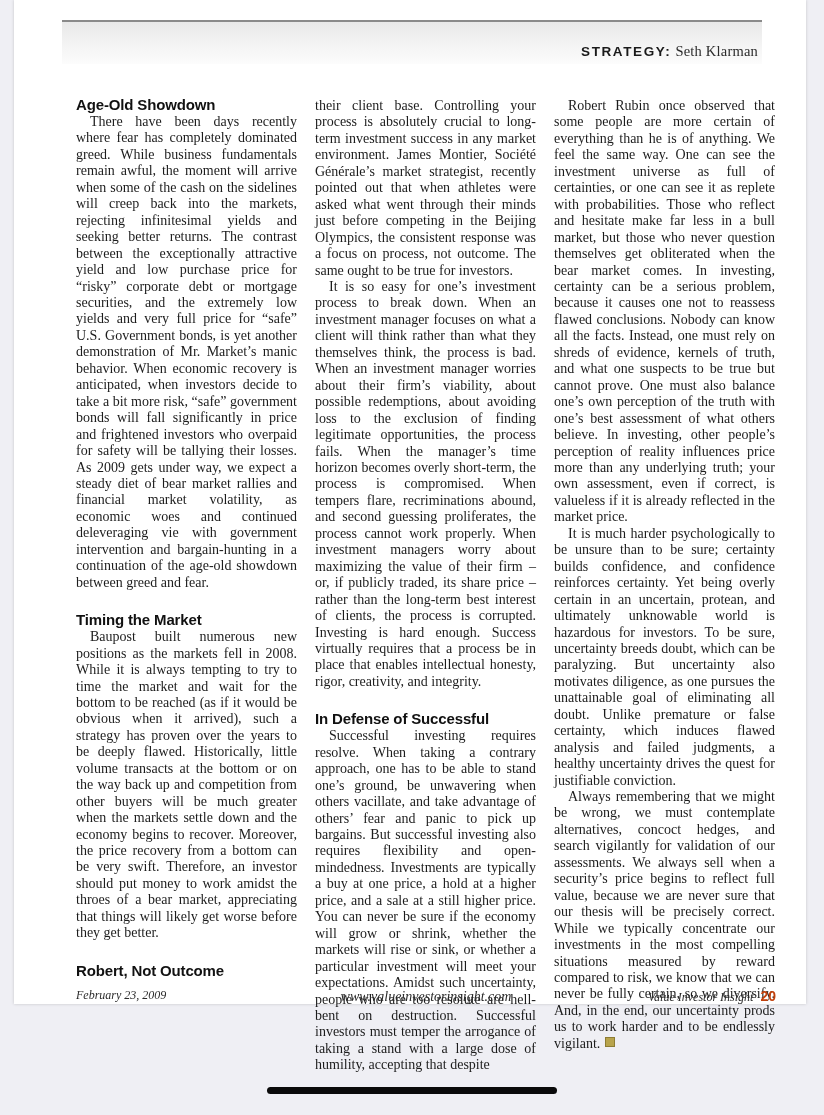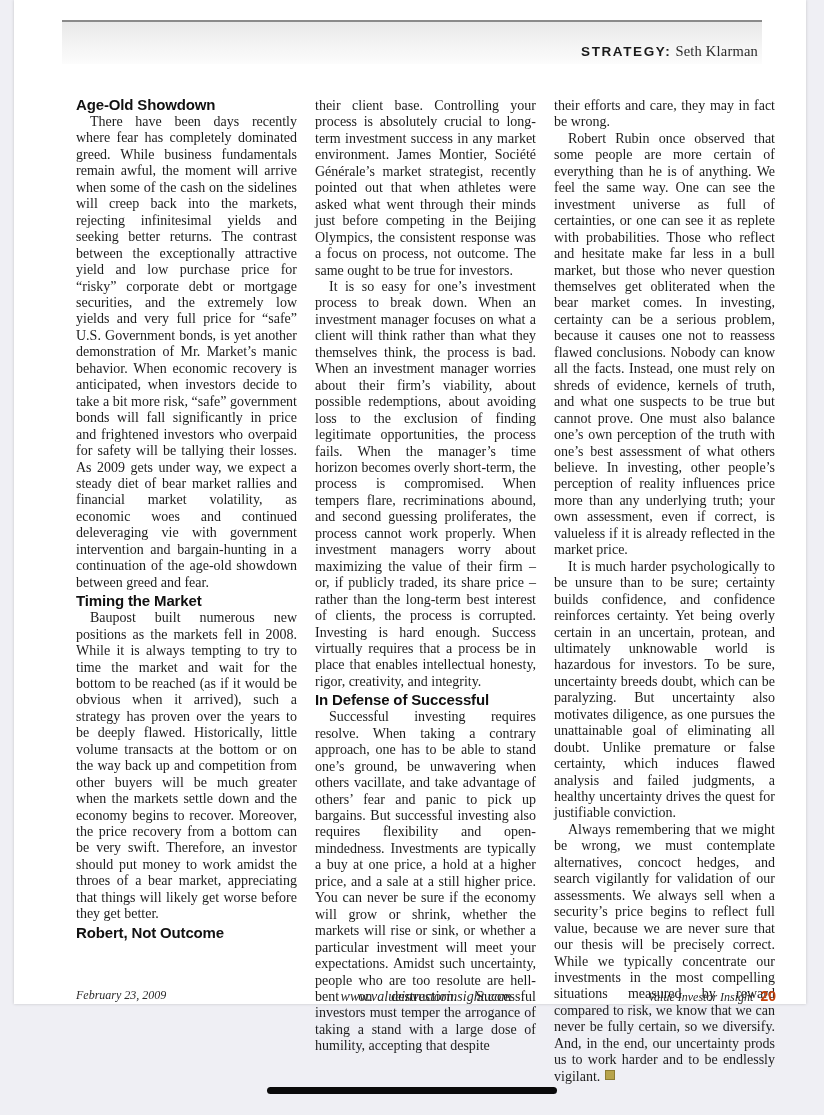--- a/index.html
+++ b/index.html
@@ -87,21 +87,21 @@
   .col h2 {
     font-family: "Liberation Sans", sans-serif;
     font-size: 15px;
     font-weight: bold;
     color: #111;
     letter-spacing: -0.15px;
     line-height: 14px;
     margin-bottom: 2px;
   }
   .col h2.spaced {
-    margin-top: 3px;
+    margin-top: 22px;
   }
 
   .col p {
     font-family: "Liberation Serif", serif;
     font-size: 14px;
     line-height: 16.45px;
     text-align: justify;
     text-justify: inter-word;
     color: #1c1c1c;
     text-indent: 14px;
@@ -187,21 +187,20 @@
       </div>
 
       <div class="col">
         <p class="cont">their client base. Controlling your process is absolutely crucial to long-term investment success in any market environment. James Montier, Société Générale’s market strategist, recently pointed out that when athletes were asked what went through their minds just before competing in the Beijing Olympics, the consistent response was a focus on process, not outcome. The same ought to be true for investors.</p>
         <p>It is so easy for one’s investment process to break down. When an investment manager focuses on what a client will think rather than what they themselves think, the process is bad. When an investment manager worries about their firm’s viability, about possible redemptions, about avoiding loss to the exclusion of finding legitimate opportunities, the process fails. When the manager’s time horizon becomes overly short-term, the process is compromised. When tempers flare, recriminations abound, and second guessing proliferates, the process cannot work properly. When investment managers worry about maximizing the value of their firm – or, if publicly traded, its share price – rather than the long-term best interest of clients, the process is corrupted. Investing is hard enough. Success virtually requires that a process be in place that enables intellectual honesty, rigor, creativity, and integrity.</p>
         <h2 class="spaced">In Defense of Successful</h2>
         <p>Successful investing requires resolve. When taking a contrary approach, one has to be able to stand one’s ground, be unwavering when others vacillate, and take advantage of others’ fear and panic to pick up bargains. But successful investing also requires flexibility and open-mindedness. Investments are typically a buy at one price, a hold at a higher price, and a sale at a still higher price. You can never be sure if the economy will grow or shrink, whether the markets will rise or sink, or whether a particular investment will meet your expectations. Amidst such uncertainty, people who are too resolute are hell-bent on destruction. Successful investors must temper the arrogance of taking a stand with a large dose of humility, accepting that despite</p>
       </div>
 
       <div class="col">
-        <p class="cont">their efforts and care, they may in fact be wrong.</p>
         <p>Robert Rubin once observed that some people are more certain of everything than he is of anything. We feel the same way. One can see the investment universe as full of certainties, or one can see it as replete with probabilities. Those who reflect and hesitate make far less in a bull market, but those who never question themselves get obliterated when the bear market comes. In investing, certainty can be a serious problem, because it causes one not to reassess flawed conclusions. Nobody can know all the facts. Instead, one must rely on shreds of evidence, kernels of truth, and what one suspects to be true but cannot prove. One must also balance one’s own perception of the truth with one’s best assessment of what others believe. In investing, other people’s perception of reality influences price more than any underlying truth; your own assessment, even if correct, is valueless if it is already reflected in the market price.</p>
         <p>It is much harder psychologically to be unsure than to be sure; certainty builds confidence, and confidence reinforces certainty. Yet being overly certain in an uncertain, protean, and ultimately unknowable world is hazardous for investors. To be sure, uncertainty breeds doubt, which can be paralyzing. But uncertainty also motivates diligence, as one pursues the unattainable goal of eliminating all doubt. Unlike premature or false certainty, which induces flawed analysis and failed judgments, a healthy uncertainty drives the quest for justifiable conviction.</p>
         <p><span>Always remembering that we might be wrong, we must contemplate alternatives, concoct hedges, and search vigilantly for validation of our assessments. We always sell when a security’s price begins to reflect full value, because we are never sure that our thesis will be precisely correct. While we typically concentrate our investments in the most compelling situations measured by reward compared to risk, we know that we can never be fully certain, so we diversify. And, in the end, our uncertainty prods us to work harder and to be endlessly vigilant.</span><span class="endmark"></span></p>
       </div>
 
     </div>
 
     <div id="footer">
       <span class="foot" id="foot-date">February 23, 2009</span>
       <span class="foot" id="foot-url">www.valueinvestorinsight.com</span>

